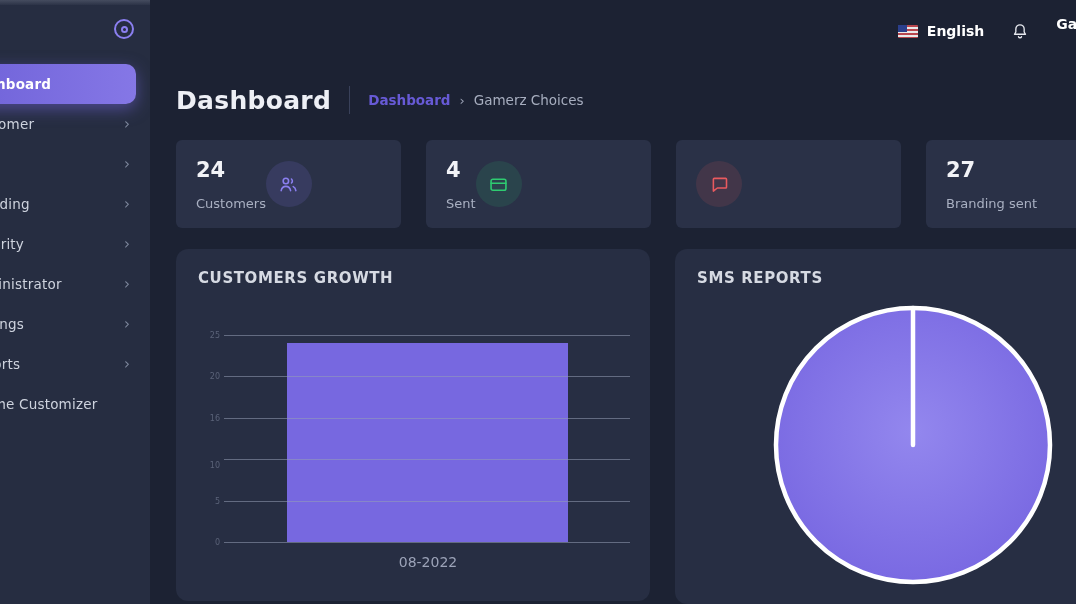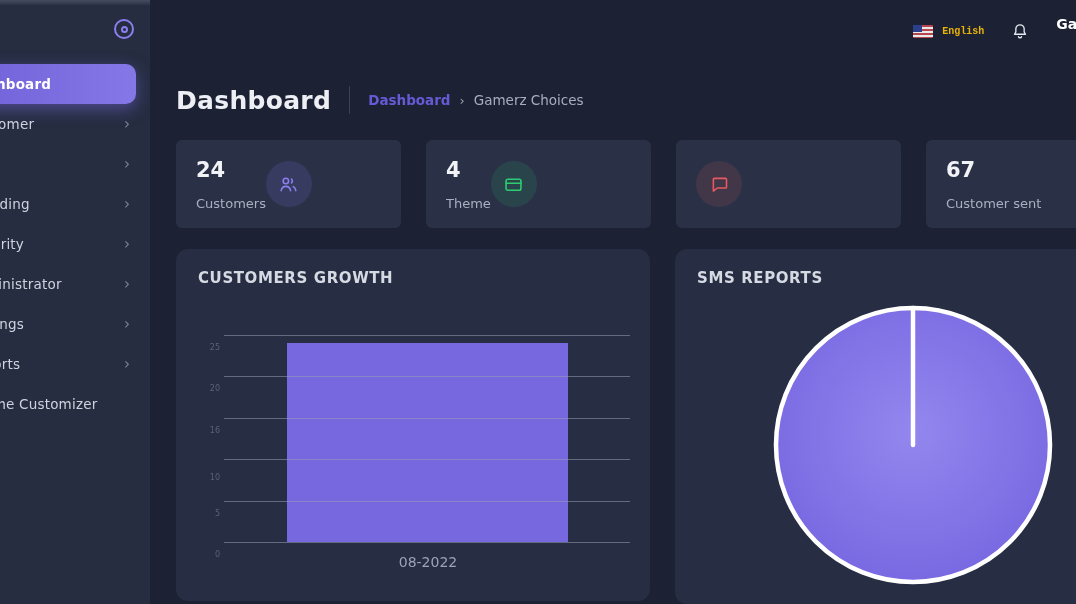--- a/index.html
+++ b/index.html
@@ -51,21 +51,21 @@
 
   .topbar { height:62px; position:relative; }
   .topbar-right {
     position:absolute; right:-22px; top:0; height:62px;
     display:flex; align-items:center;
   }
   .lang { display:flex; align-items:center; gap:9px; cursor:pointer; }
   .flag { width:20px; height:13px; border-radius:1px; position:relative;
     background:repeating-linear-gradient(180deg,#b8454d 0 2px,#e9e9ea 2px 4px); }
   .flag::before { content:""; position:absolute; left:0; top:0; width:9px; height:7px; background:#2b3f8c; }
-  .lang-label { font-size:10px; font-weight:bold; color:#eab308;font-family:Liberation Mono, monospace; }
+  .lang-label { font-size:14px; font-weight:bold; color:#ffffff; }
   .bell { margin-left:26px; cursor:pointer; display:flex; align-items:center; }
   .bell svg { width:20px; height:21px; stroke:#e8eaf0; fill:none; stroke-width:1.6; stroke-linecap:round; stroke-linejoin:round; }
   .user { margin-left:26px; text-align:right; cursor:pointer; }
   .user-name { font-size:14px; font-weight:bold; color:#ffffff; white-space:nowrap; }
   .user-status { font-size:11px; color:#98a0b4; margin-top:2px; }
 
   .page-head { display:flex; align-items:center; padding-left:26px; margin-top:22px; height:32px; }
   .page-title { font-size:25px; font-weight:bold; color:#edeff5; letter-spacing:.3px; }
   .head-divider { width:1px; height:28px; background:#39415a; margin:0 18px; }
   .crumb { display:flex; align-items:center; gap:9px; font-size:13.5px; }
@@ -89,21 +89,21 @@
   .panel { background:#272e43; border-radius:12px; }
   .panel-growth { width:474px; height:352px; }
   .panel-sms { width:475px; height:355px; }
   .panel-title { padding:20px 22px 0 22px; font-size:15px; font-weight:bold;
     letter-spacing:.6px; color:#d6dae3; }
 
   
   .plot { position:relative; height:207px; margin:48px 20px 0 28px; }
   .gridline { position:absolute; left:20px; right:0; height:1px; background:rgba(150,158,180,.55); }
   .ytick { position:absolute; left:0; width:16px; text-align:right; font-size:8px;
-    color:#5a6278; transform:translateY(-50%);margin-top:12px; }
+    color:#5a6278; transform:translateY(-50%); }
   .bar { position:absolute; left:83px; width:281px; bottom:0;
     background:linear-gradient(180deg,#8374e6,#7163dd); }
   .xlabel { position:absolute; top:219px; left:224px; transform:translateX(-50%);
     font-size:14px; color:#9ca3b8; }
 
   
   .pie-wrap { display:flex; justify-content:center; margin-top:13px; }
 </style>
 </head>
 <body>
@@ -198,40 +198,40 @@
             <circle cx="9" cy="8" r="3.1"></circle>
             <path d="M3.6 19c.6-3.1 2.8-4.9 5.4-4.9s4.8 1.8 5.4 4.9"></path>
             <path d="M15.4 5.7a3.1 3.1 0 0 1 0 4.6"></path>
             <path d="M17.4 14.4c1.6.8 2.7 2.3 3 4.6"></path>
           </svg>
         </div>
     </div>
       <div class="card">
       <div>
         <div class="card-value">4</div>
-        <div class="card-label">Theme</div>
+        <div class="card-label">Sent</div>
       </div>
       <div class="card-icon" style="background: rgba(46, 204, 113, 0.13);">
           <svg viewBox="0 0 24 24" style="stroke: rgb(46, 204, 113);">
             <rect x="3.5" y="6" width="17" height="12.5" rx="2"></rect>
             <line x1="3.5" y1="10.5" x2="20.5" y2="10.5"></line>
           </svg>
         </div>
     </div>
       <div class="card">
       <div class="card-icon" style="background: rgba(232, 90, 95, 0.13);">
           <svg viewBox="0 0 24 24" style="stroke: rgb(232, 90, 95);">
             <path d="M6 5h13a1 1 0 0 1 1 1v9a1 1 0 0 1-1 1H9.5L5 19.5V6a1 1 0 0 1 1-1z"></path>
           </svg>
         </div>
     </div>
       <div class="card">
       <div>
-        <div class="card-value">67</div>
-        <div class="card-label">Customer sent</div>
+        <div class="card-value">27</div>
+        <div class="card-label">Branding sent</div>
       </div>
 
     </div>
     </div>
 
   <div class="panels">
     <div class="panel panel-growth">
       <div class="panel-title">CUSTOMERS GROWTH</div>
       <div class="plot">
         <div class="bar" style="height: 199px; background: linear-gradient(rgb(119, 104, 224), rgb(119, 104, 224));"></div>

